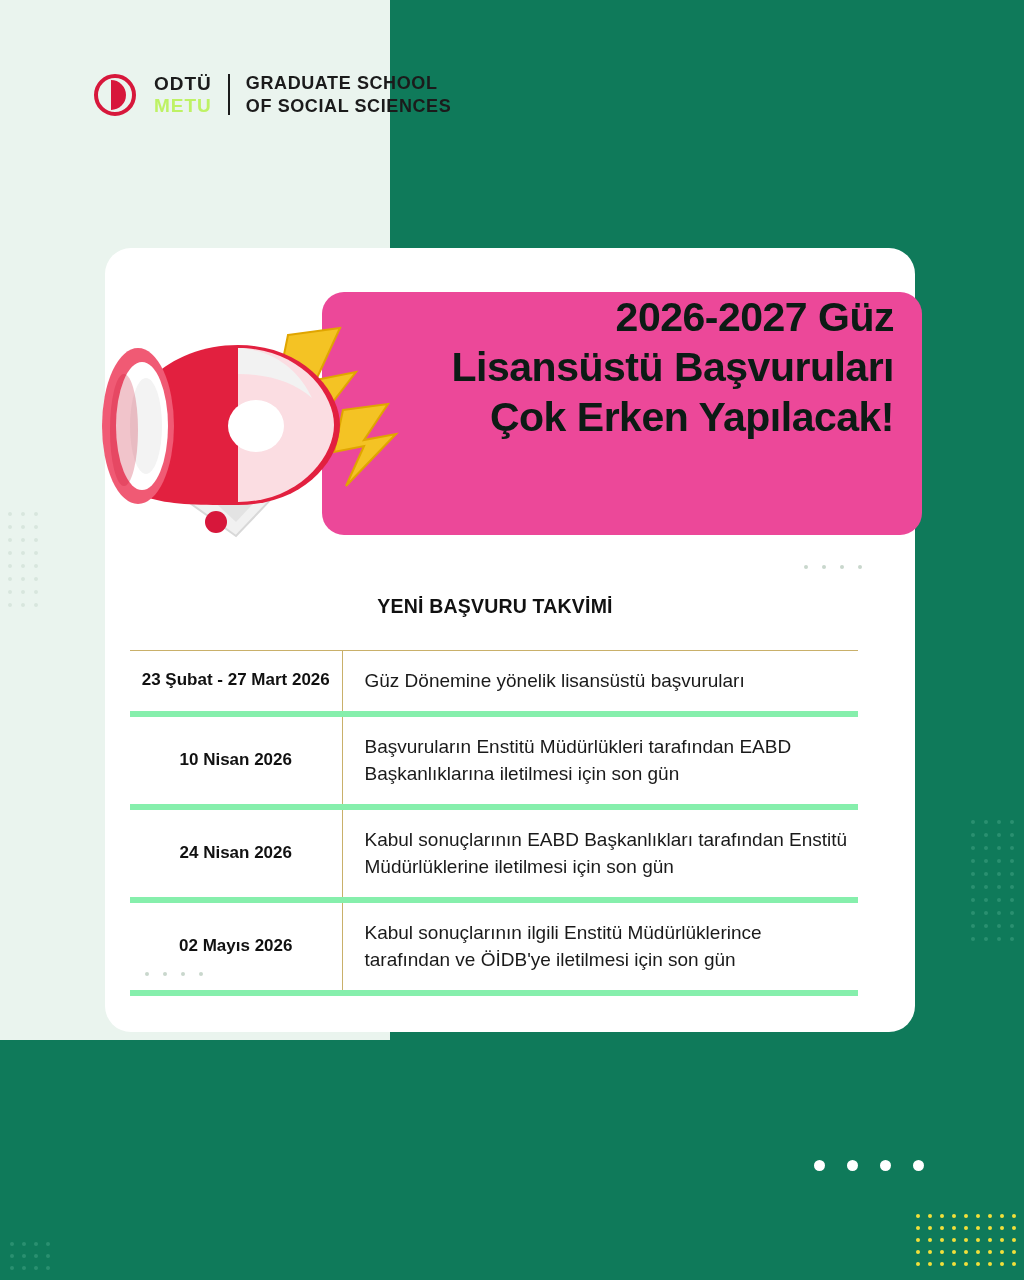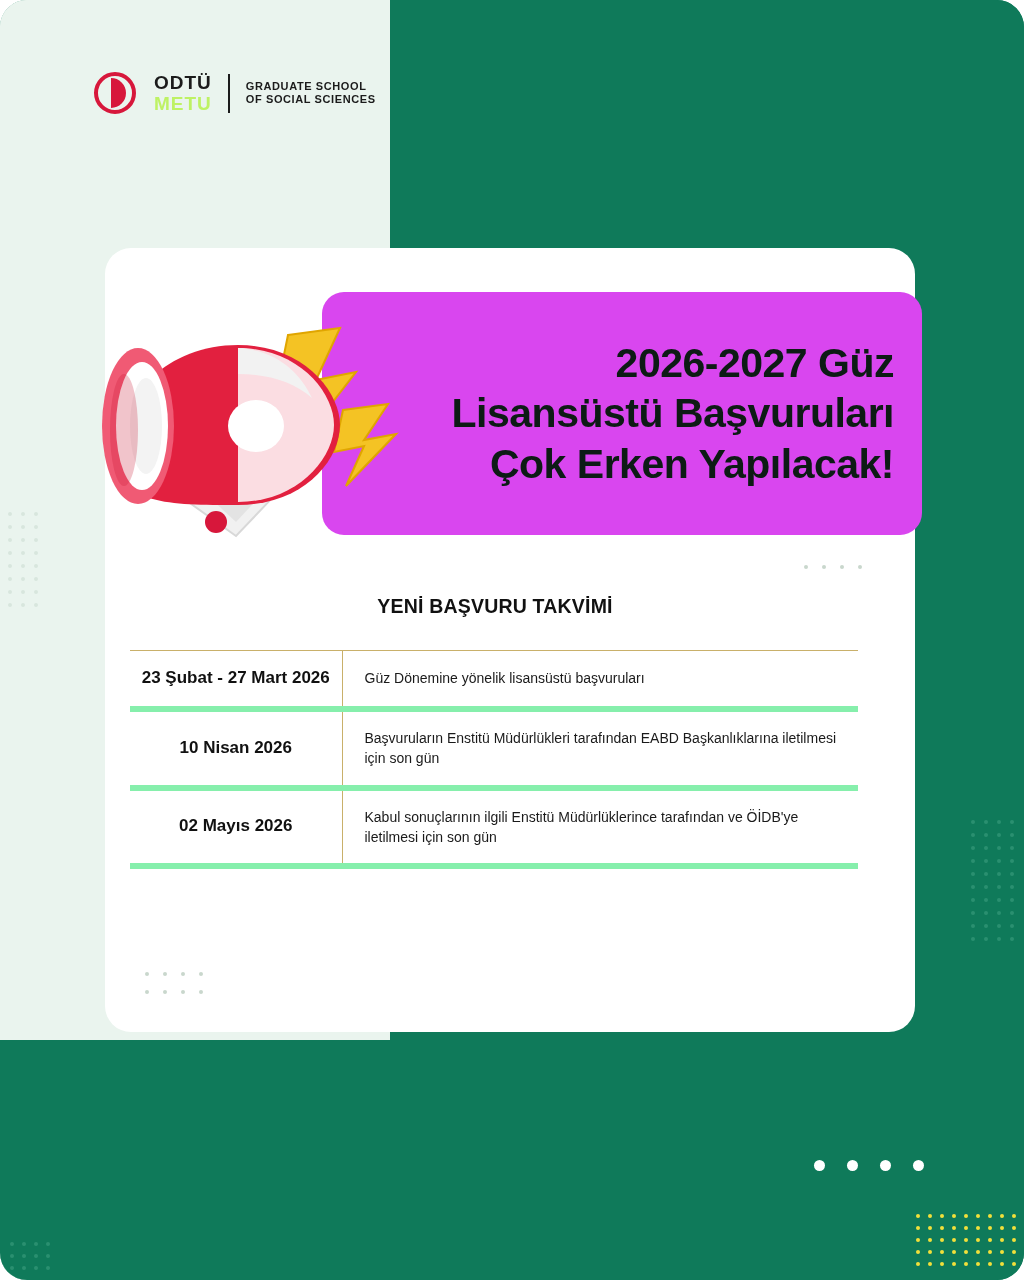--- a/index.html
+++ b/index.html
@@ -9,21 +9,20 @@
     height: 1280px;
     font-family: "Liberation Sans", sans-serif;
   }
 
   .poster {
     position: relative;
     width: 1024px;
     height: 1280px;
     overflow: hidden;
     background: #0b7a5a;
-    border-radius: 27px;
   }
 
   
   .bg-left-pale {
     position: absolute;
     left: 0; top: 0;
     width: 390px; height: 100%;
     background: #eaf4ee;
   }
   .bg-right-green {
@@ -156,44 +155,44 @@
   .logo-divider {
     width: 2px;
     align-self: stretch;
     background: #1b1b1b;
     margin: 2px 2px;
   }
   .logo-sub {
     display: flex;
     flex-direction: column;
     line-height: 1.25;
-    font-size: 11px;
+    font-size: 18px;
     font-weight: bold;
     letter-spacing: 0.6px;
     color: #1b1b1b;
   }
 
   
   .card {
     position: absolute;
     left: 105px; top: 248px;
     width: 810px; height: 784px;
     background: #ffffff;
     border-radius: 26px;
   }
 
   
   .title-panel {
     position: absolute;
     left: 322px; top: 292px;
     width: 600px; height: 243px;
-    background: #d946ef;
+    background: #ec4899;
     border-radius: 22px;
     display: flex;
-    align-items: center;
+    align-items: flex-start;
     justify-content: flex-end;
     padding-right: 28px;
   }
   .title-text {
     text-align: right;
     color: #0d1b15;
     font-size: 41px;
     font-weight: bold;
     line-height: 1.22;
     letter-spacing: -0.5px;
@@ -238,21 +237,21 @@
     border-right: 1px solid #c9b06a;
     width: 212px;
     text-align: center;
     font-weight: bold;
     font-size: 17px;
     color: #111;
     line-height: 1.35;
   }
   .schedule tr td:last-child {
     padding-left: 22px;
-    font-size: 14px;
+    font-size: 19px;
     color: #1a1a1a;
     line-height: 1.45;
   }
   .schedule tr + tr td { border-top: none; }
 </style>
 </head>
 <body>
 
 <div class="poster">
 
@@ -473,19 +472,23 @@
     <tbody>
       <tr>
         <td>23 Şubat - 27 Mart 2026</td>
         <td>Güz Dönemine yönelik lisansüstü başvuruları</td>
       </tr>
       <tr>
         <td>10 Nisan 2026</td>
         <td>Başvuruların Enstitü Müdürlükleri tarafından EABD Başkanlıklarına iletilmesi için son gün</td>
       </tr>
       <tr>
+        <td>24 Nisan 2026</td>
+        <td>Kabul sonuçlarının EABD Başkanlıkları tarafından Enstitü Müdürlüklerine iletilmesi için son gün</td>
+      </tr>
+      <tr>
         <td>02 Mayıs 2026</td>
         <td>Kabul sonuçlarının ilgili Enstitü Müdürlüklerince tarafından ve ÖİDB'ye iletilmesi için son gün</td>
       </tr>
     </tbody>
   </table>
 
 </div>
 
 </body></html>

